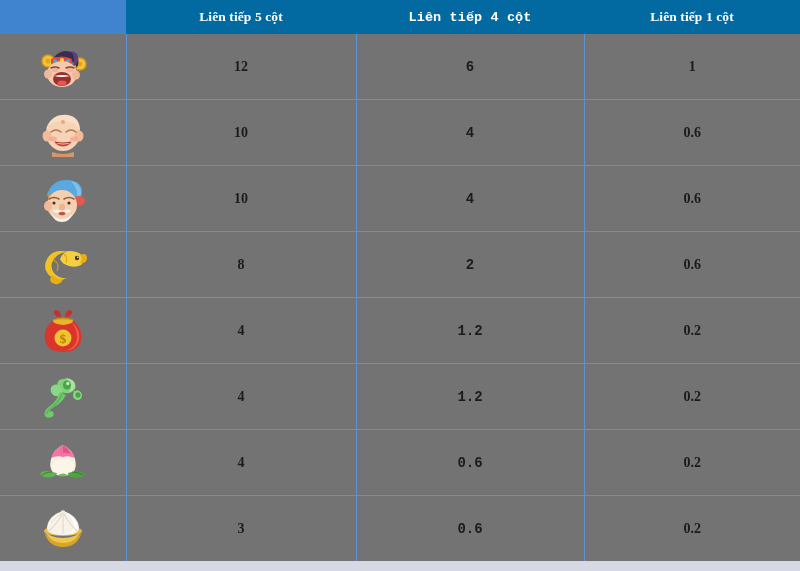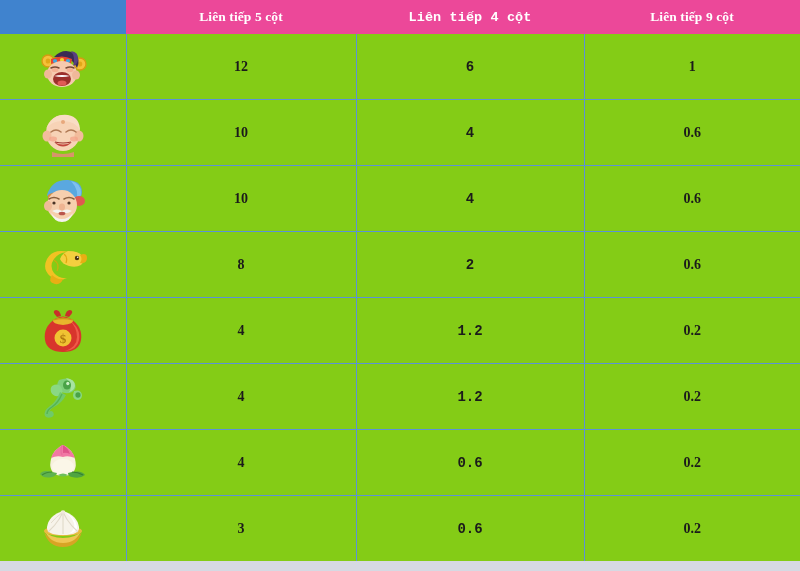--- a/index.html
+++ b/index.html
@@ -15,40 +15,40 @@
   }
 
   .paytable {
     width: 800px;
     border-collapse: collapse;
     table-layout: fixed;
   }
 
   
   .paytable thead tr {
-    background: #ec4899;
+    background: #0369a1;
   }
   .paytable thead th {
     height: 34px;
     padding: 0;
     color: #ffffff;
     font-size: 13.5px;
     font-weight: bold;
     text-align: center;
     vertical-align: middle;
     letter-spacing: .1px;
     white-space: nowrap;
   }
   .paytable thead th.col-sym {
     background: #4083ce;
   }
 
   
   .paytable tbody tr {
-    background: #84cc16;
+    background: #737373;
   }
   .paytable tbody td {
     height: 65px;
     padding: 0;
     text-align: center;
     vertical-align: middle;
     font-size: 14px;
     font-weight: bold;
     color: #1b1b1b;
     border-top: 1.5px solid #5b92d8;
@@ -78,21 +78,21 @@
 </style>
 </head>
 <body>
 
 <table class="paytable">
   <thead>
     <tr>
       <th class="col-sym"></th>
       <th class="col-c5">Liên tiếp 5 cột</th>
       <th class="col-c4">Liên tiếp 4 cột</th>
-      <th class="col-c3">Liên tiếp 9 cột</th>
+      <th class="col-c3">Liên tiếp 1 cột</th>
     </tr>
   </thead>
   <tbody>
 
     <tr>
       <td class="col-sym">
         <div class="sym-wrap">
           <svg width="52" height="48" viewBox="0 0 52 48">
             <ellipse cx="11" cy="18" rx="6" ry="6" fill="#f5c13a" stroke="#d79a12" stroke-width="1.4"></ellipse>
             <ellipse cx="11" cy="18" rx="2.3" ry="2.6" fill="#e2a718"></ellipse>

